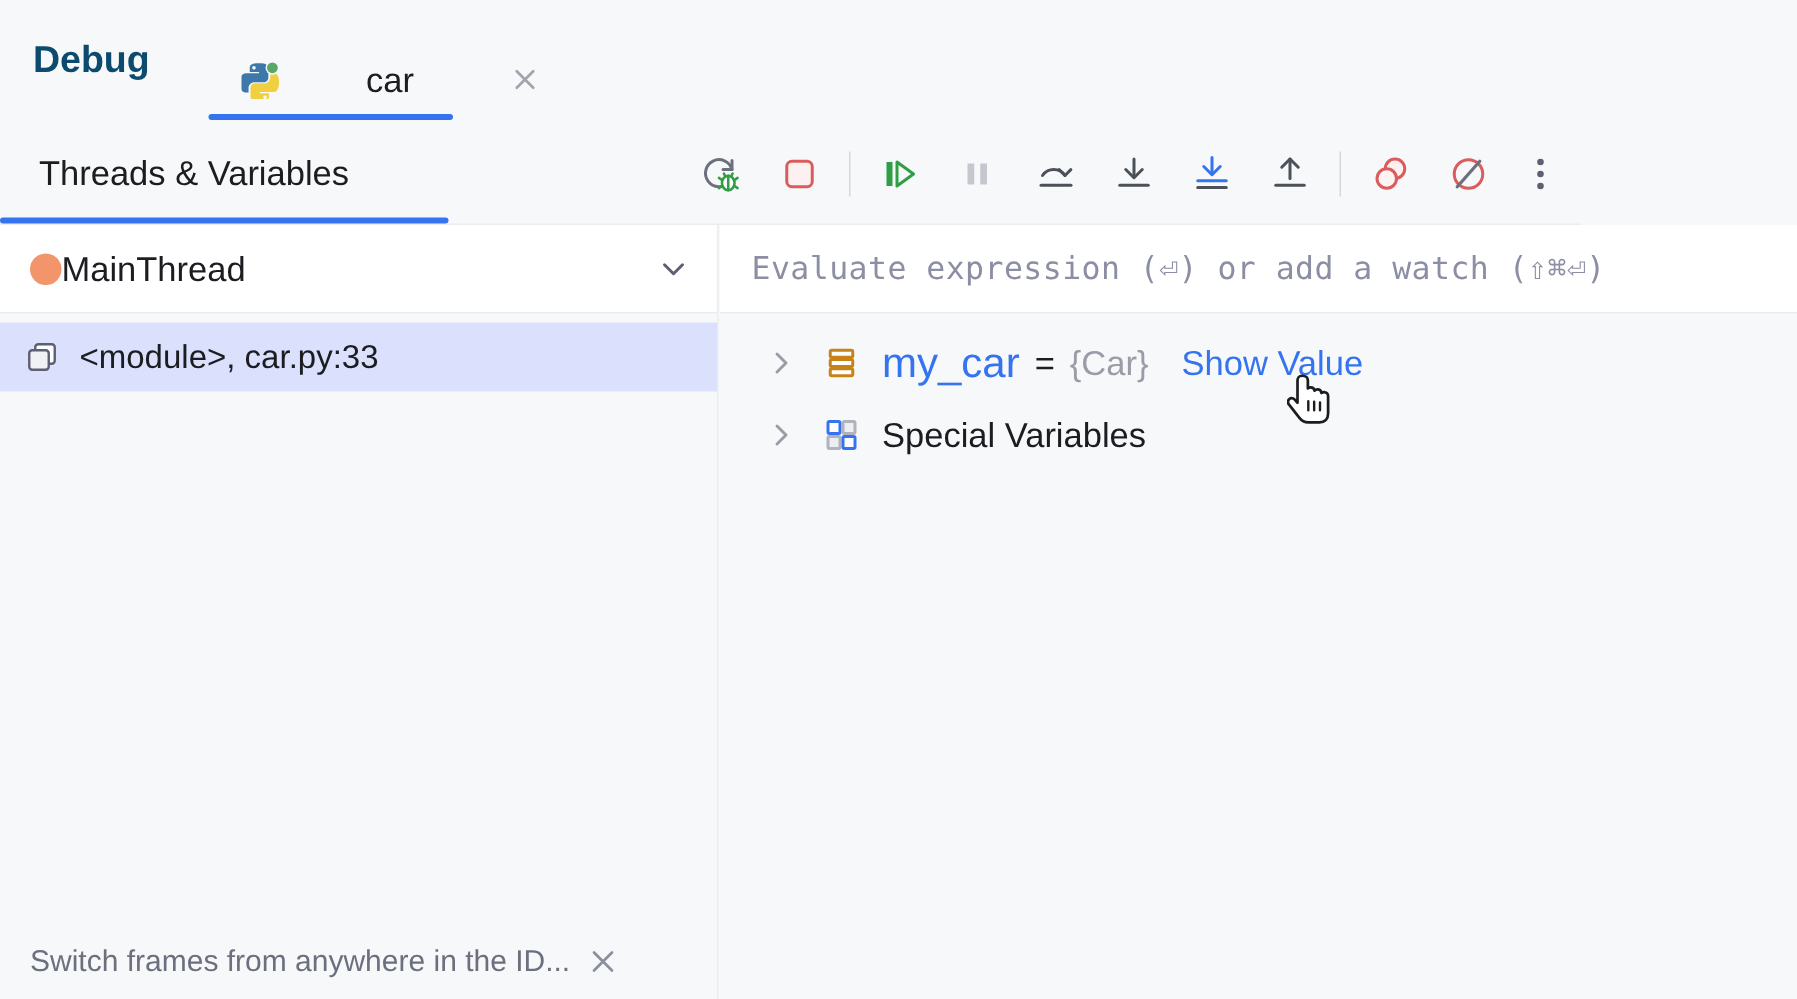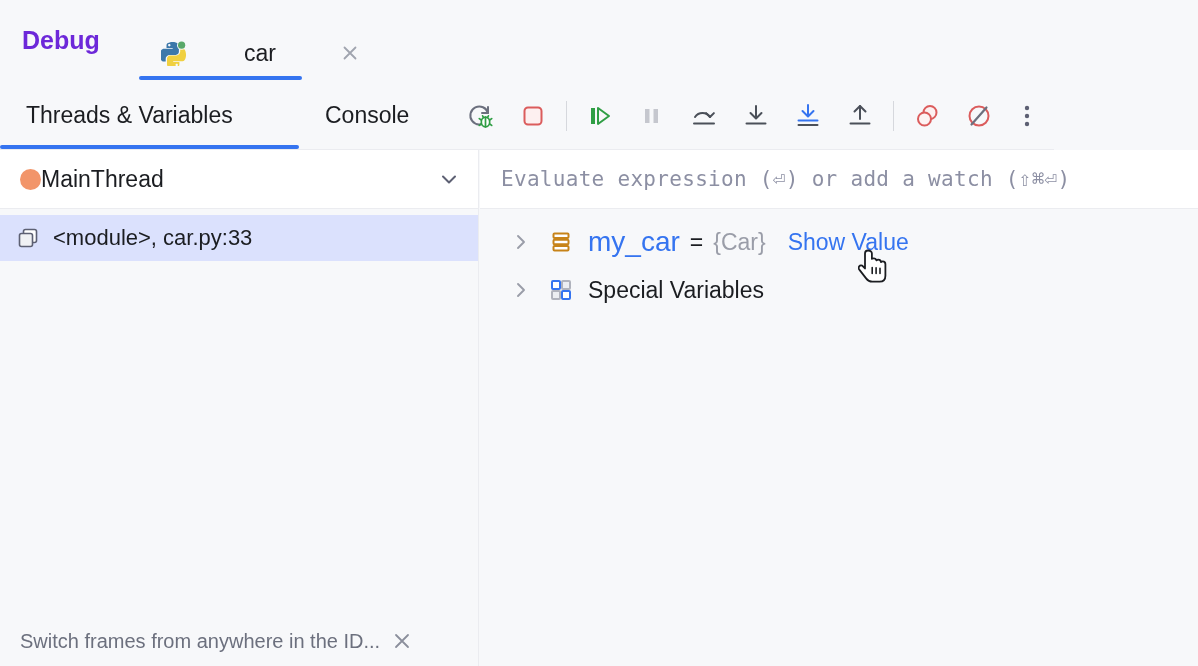--- a/index.html
+++ b/index.html
@@ -26,21 +26,21 @@
     position: absolute;
     left: 0; top: 0;
     width: 1198px; height: 82px;
     background: #f7f8fa;
     display: flex;
     align-items: flex-start;
   }
   .topbar-title {
     font-size: 25px;
     font-weight: bold;
-    color: #6d28d9;
+    color: #0c4a6e;
     line-height: 1;
     margin-left: 22px;
     margin-top: 28px;
     white-space: nowrap;
   }
   .run-tab {
     position: absolute;
     left: 139px; top: 12px;
     width: 163px; height: 82px;
     display: flex;
@@ -338,23 +338,20 @@
   </div>
   <div class="run-tab-underline"></div>
 
   <div class="tabsrow">
 
     <div class="vtab t0">
       <span>Threads &amp; Variables</span>
     </div>
     <div class="vtab-underline"></div>
 
-    <div class="vtab t1">
-      <span>Console</span>
-    </div>
 
     <div class="toolbar">
 
       <div class="tb">
         <svg width="30" height="30" viewBox="0 0 30 30">
           <path d="M22 12 V6 M22 12 H16" stroke="#6c707e" stroke-width="2" fill="none" stroke-linecap="round" stroke-linejoin="round"></path>
           <path d="M22 12 A9 9 0 1 0 20 20.5" stroke="#6c707e" stroke-width="2" fill="none" stroke-linecap="round"></path>
           <g stroke="#2f9e44" stroke-width="1.7" fill="none" stroke-linecap="round">
             <ellipse cx="19.5" cy="21" rx="4.2" ry="4.8" fill="#ffffff"></ellipse>
             <path d="M19.5 16.2 L19.5 25.8"></path>

